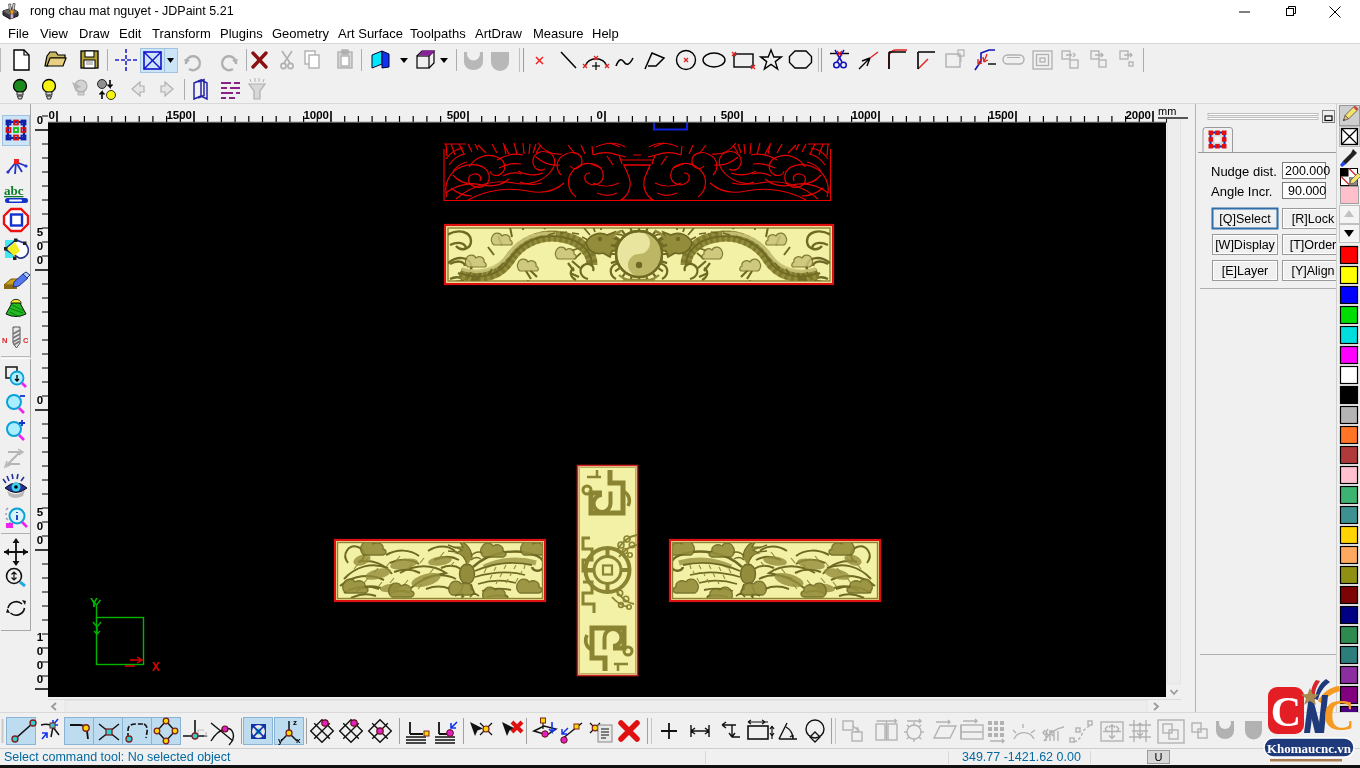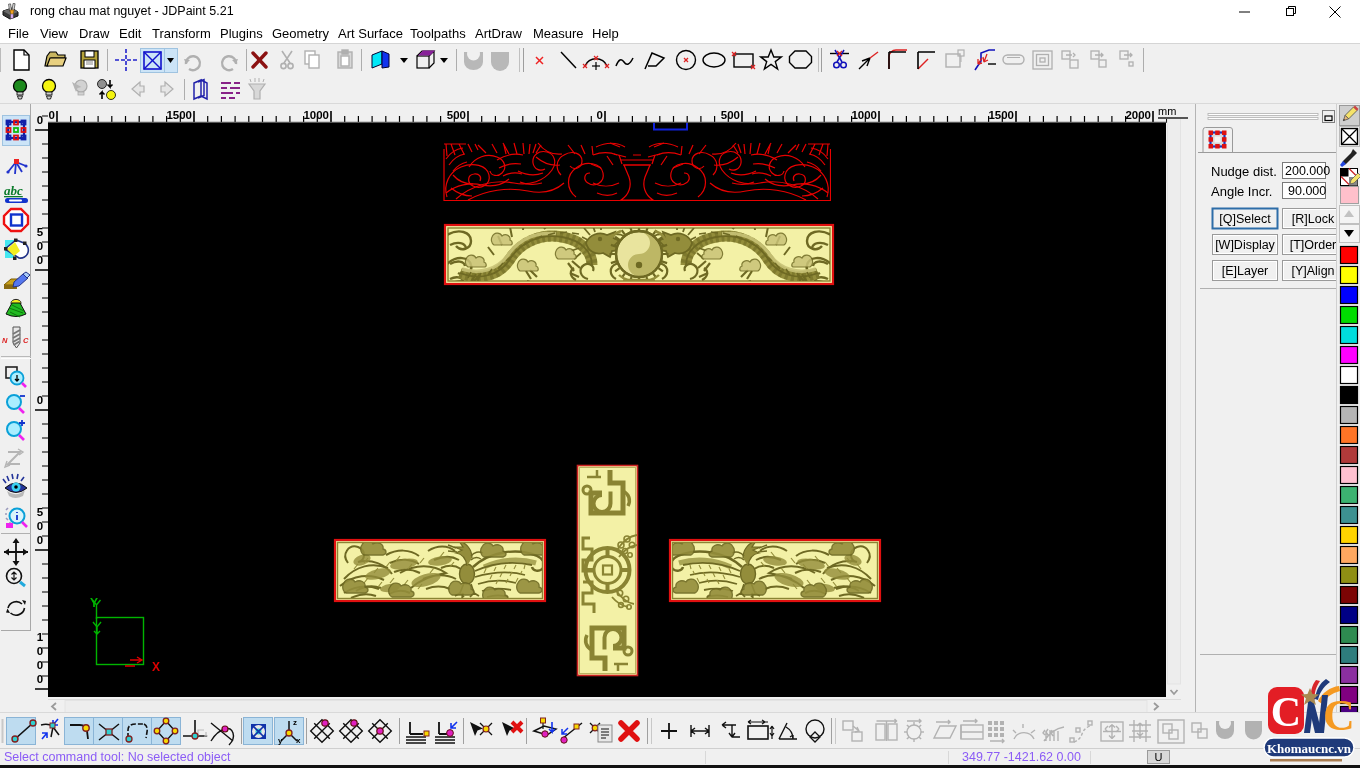--- a/index.html
+++ b/index.html
@@ -11,38 +11,38 @@
 #titlebar { left:0; top:0; width:1360px; height:24px; background:#ffffff; }
 #title-text { left:30px; top:4px; font-size:12.5px; color:#000; }
 
 #menubar { left:0; top:24px; width:1360px; height:19px; background:#ffffff; font-size:13px; color:#000; }
 #menubar span { position:absolute; top:2px; }
 #menuline { left:0; top:43px; width:1360px; height:1px; background:#d5d5d5; }
 
 #toolbar1 { left:0; top:44px; width:1360px; height:32px; background:#f0f0f0; }
 #toolbar2 { left:0; top:76px; width:1360px; height:28px; background:#f0f0f0; border-bottom:1px solid #d9d9d9; }
 
-#lefttools { left:0; top:104px; width:33px; height:608px; background:#f0f0f0;font-style:italic; }
+#lefttools { left:0; top:104px; width:33px; height:608px; background:#f0f0f0; }
 
 #hruler { left:40px; top:104px; width:1127px; height:19px; background:#f0f0f0; }
 #vruler { left:33px; top:104px; width:15px; height:593px; background:#f0f0f0; }
 
 #canvas { left:48px; top:123px; width:1118px; height:574px; background:#000; }
 
 #hscroll { left:48px; top:699px; width:1133px; height:13px; background:#f0f0f0; border-top:1px solid #dcdcdc;}
 #vscroll { left:1167px; top:104px; width:14px; height:595px; background:#f0f0f0; }
 
 #rpanel { left:1181px; top:104px; width:155px; height:608px; background:#f0f0f0; border-left:1px solid #b4b4b4;margin-left:14px; }
 
 #colorbar { left:1336px; top:104px; width:24px; height:664px; background:#f0f0f0; border-left:1px solid #d0d0d0;}
 
 #btoolbar { left:0; top:712px; width:1360px; height:36px; background:#f0f0f0; border-top:1px solid #d9d9d9; }
 
 #statusbar { left:0; top:748px; width:1360px; height:17px; background:#f0f0f0; border-top:1px solid #cfcfcf; font-size:12.5px; }
-#statusbar .txt { position:absolute; top:1px; color:#8b5cf6; }
+#statusbar .txt { position:absolute; top:1px; color:#0369a1; }
 #bottomedge { left:0; top:765px; width:1360px; height:3px; background:#111; }
 svg { display:block; }
 </style>
 </head>
 <body>
 <div id="app">
   <div id="titlebar" class="abs"></div>
   <svg class="abs" style="left:2px;top:3px" width="18" height="18" viewBox="0 0 18 18">
     <polygon points="1,8 10,5 16,9 16,13 8,16 1,12" fill="#3a3a3a" stroke="#111"></polygon>
     <polygon points="1,8 10,5 16,9 8,12" fill="#6b6b6b"></polygon>

